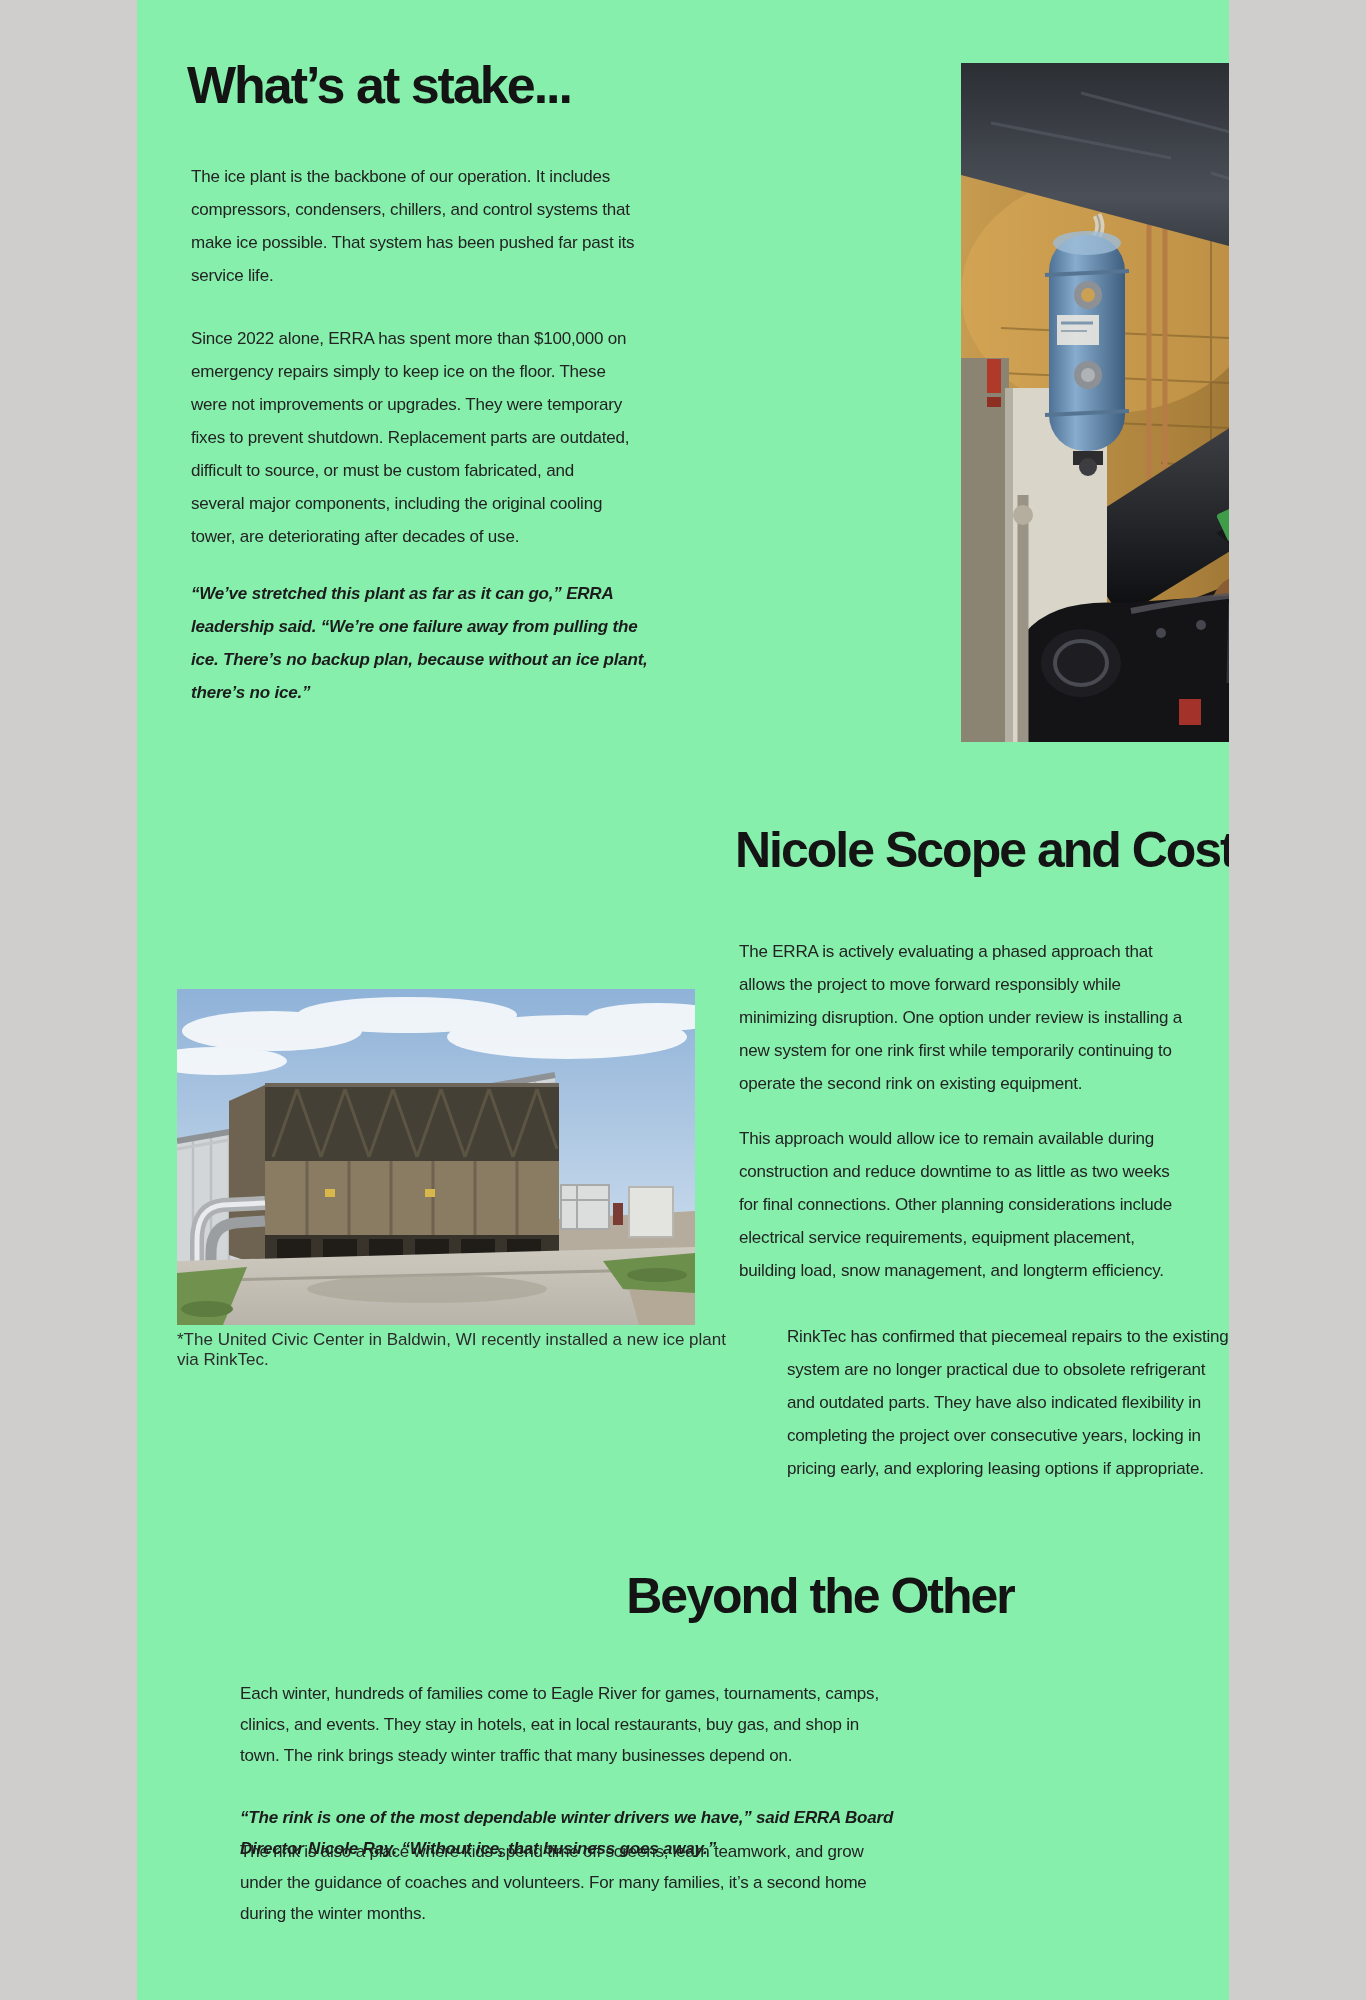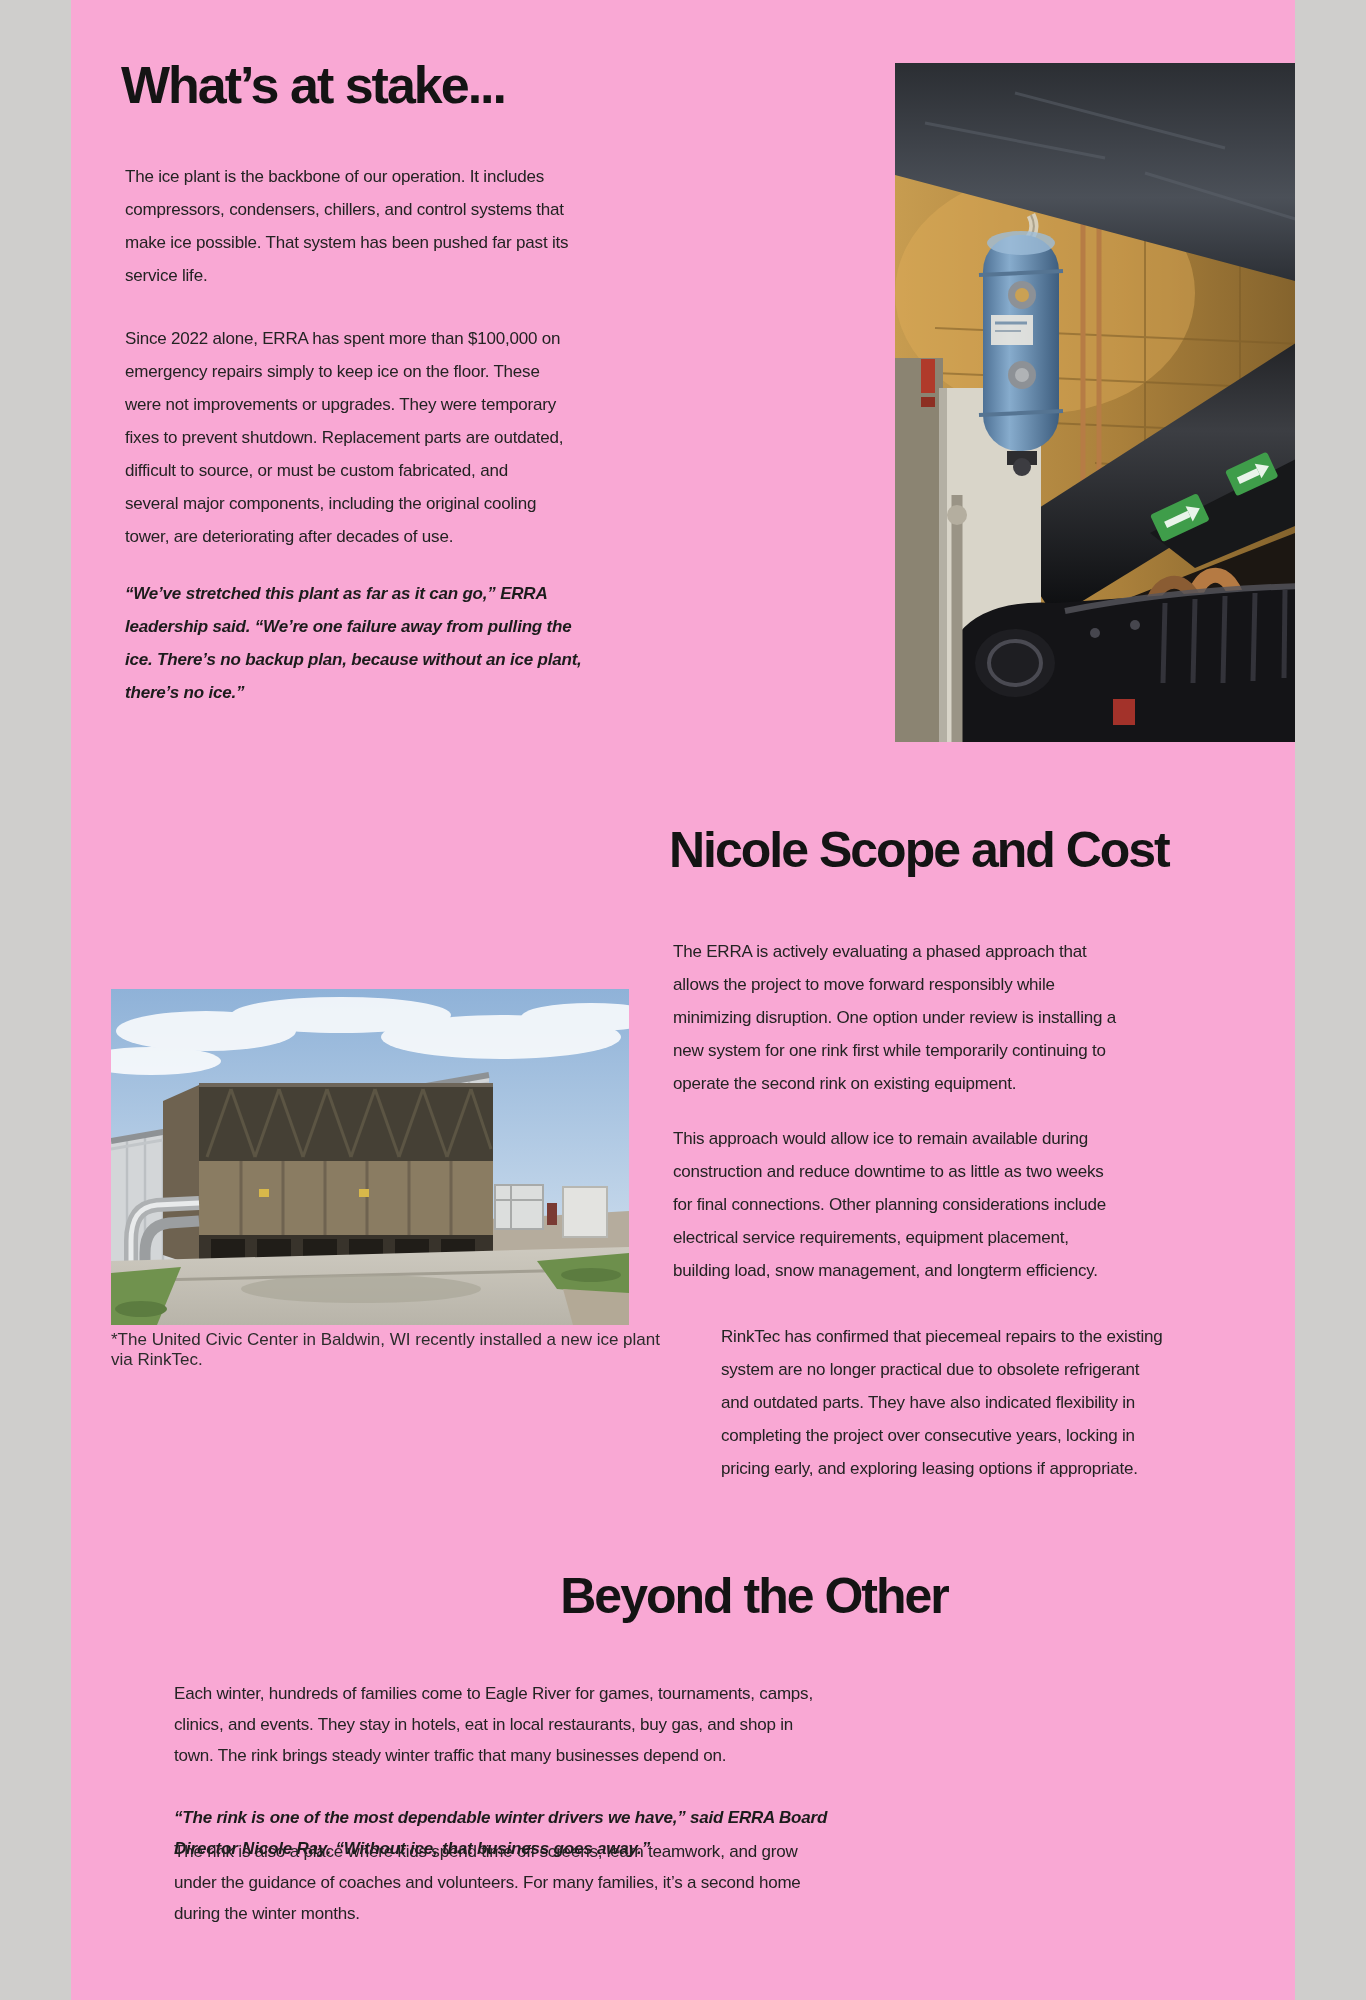--- a/index.html
+++ b/index.html
@@ -1,18 +1,18 @@
 <!DOCTYPE html>
 <html><head>
 <meta charset="utf-8">
 <style>
   html,body{margin:0;padding:0;background:#cfcecc;}
   .page{
-    position:relative;width:1224px;height:2000px;margin:0 auto;
-    background:#f9a8d4;overflow:hidden;
+    position:relative;width:1092px;height:2000px;margin:0 auto;
+    background:#86efac;overflow:hidden;
     font-family:"Liberation Sans",sans-serif;color:#232323;
   }
   .abs{position:absolute;}
   .heading{
     font-weight:700;color:#141414;letter-spacing:-2px;
     line-height:1.12;white-space:nowrap;
   }
   .h1{font-size:52px;}
   .h2{font-size:50px;}
   .h3{font-size:50px;}

